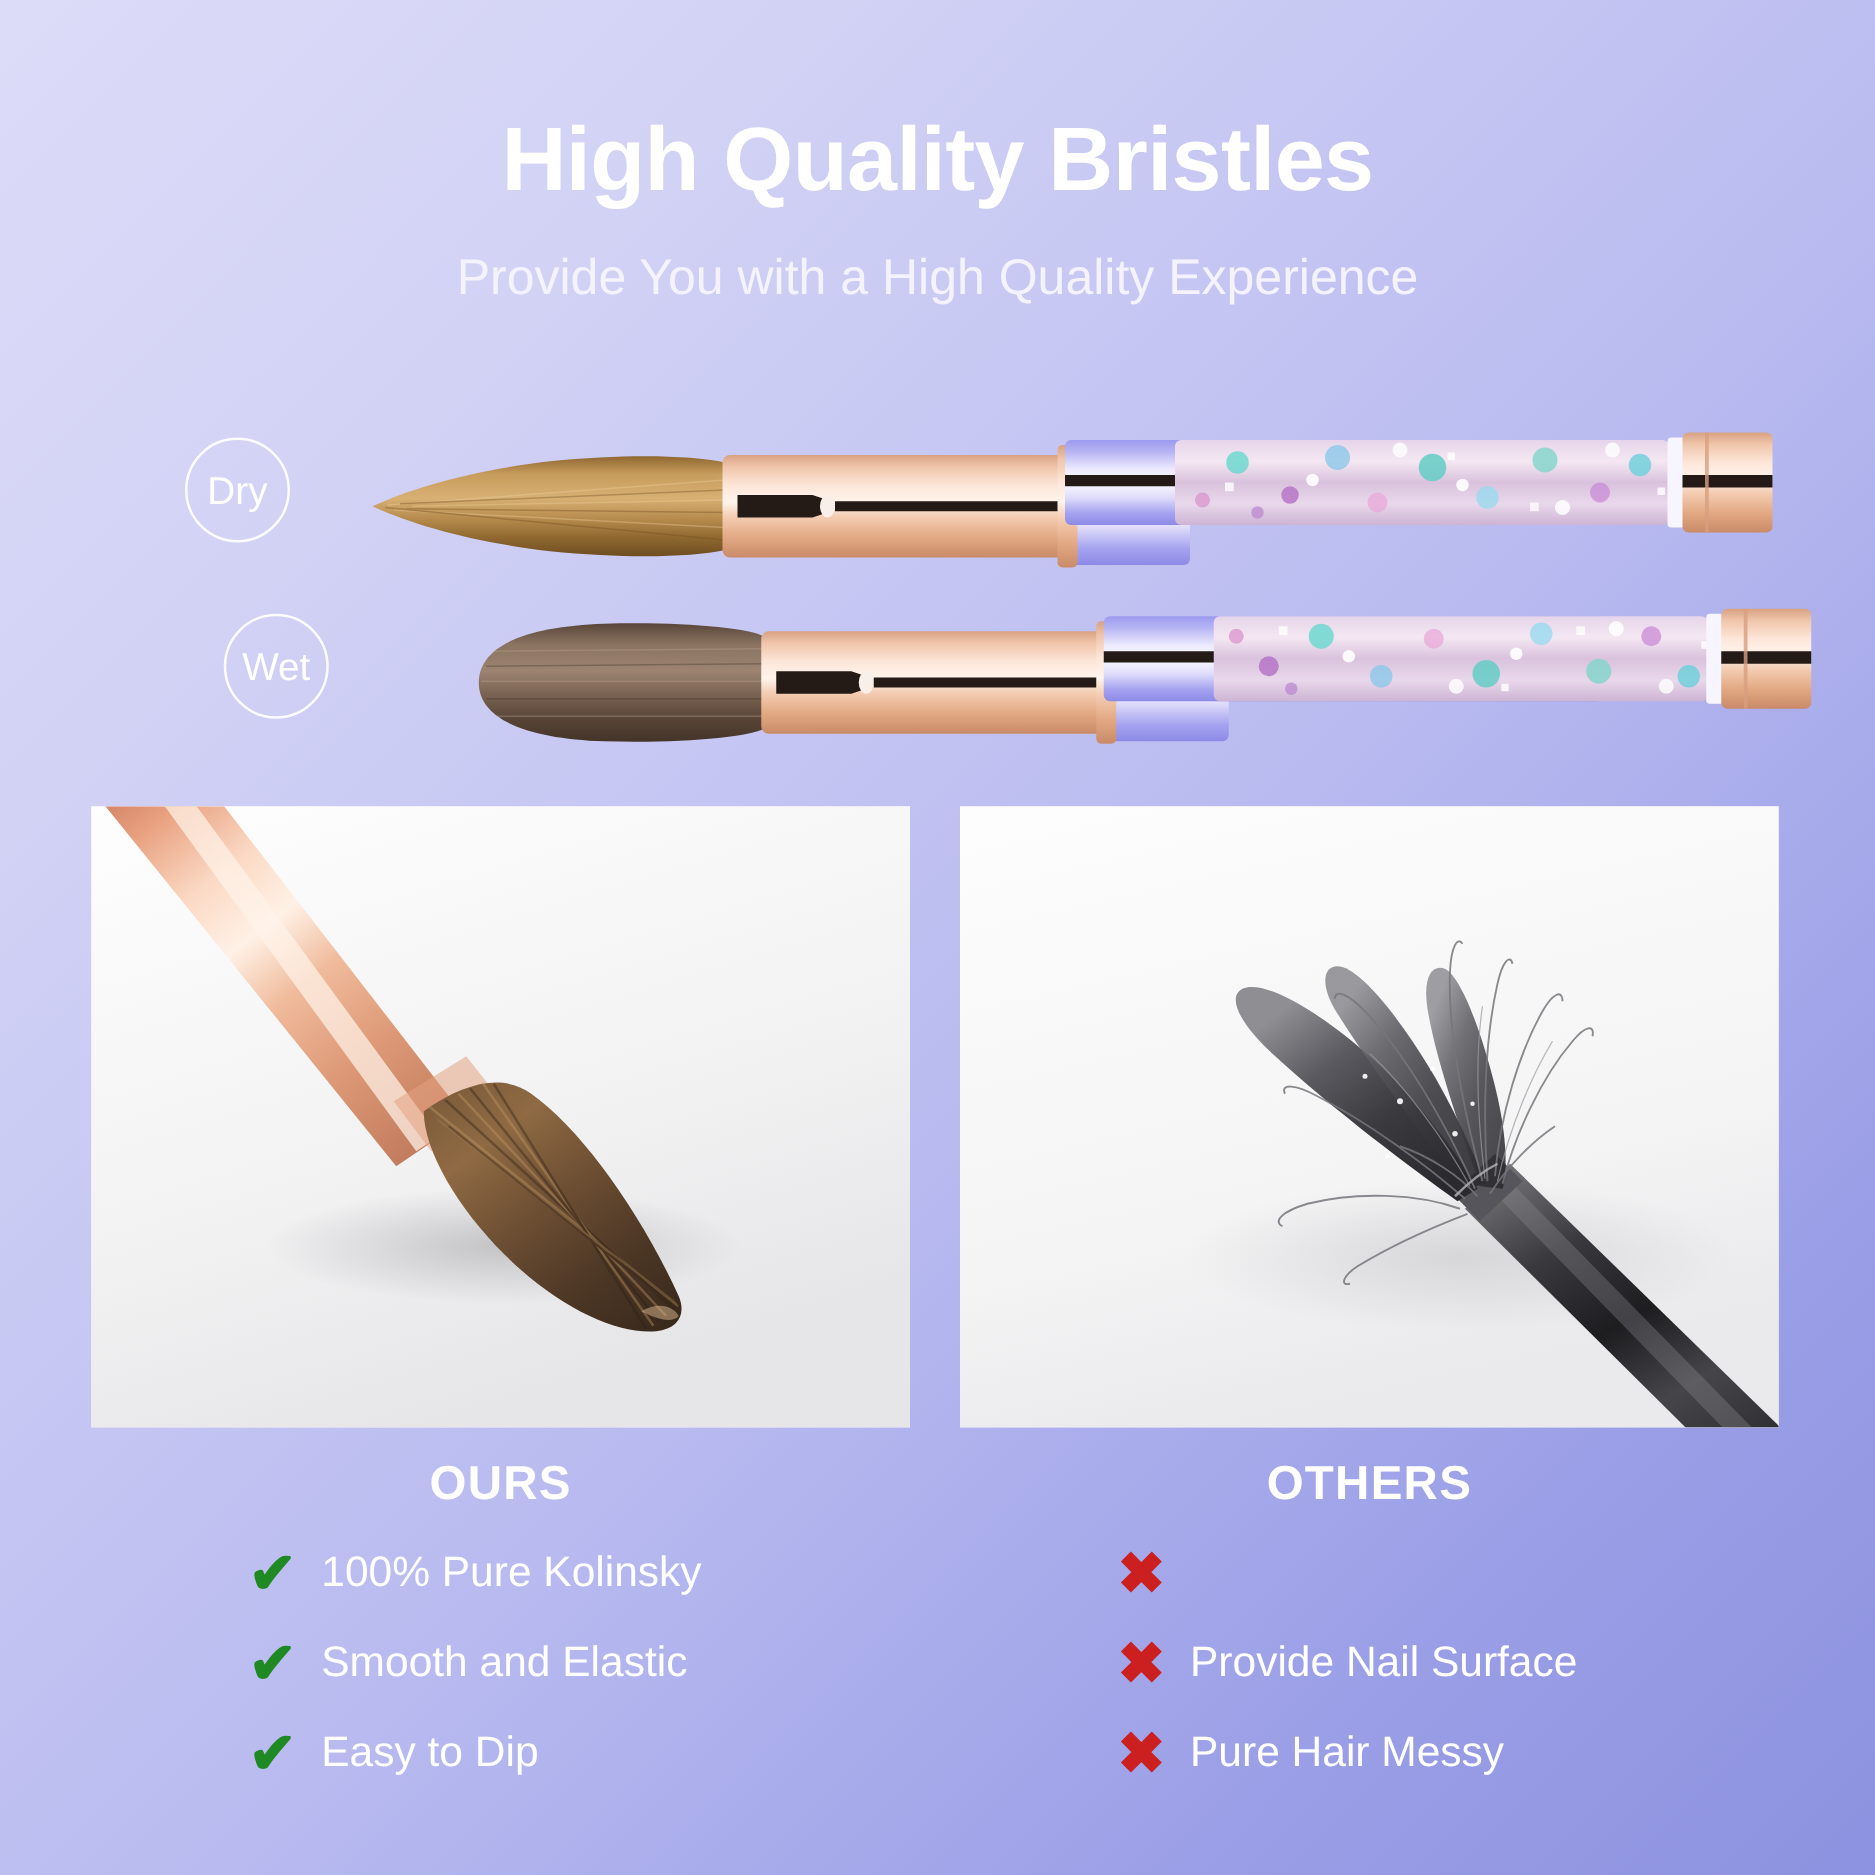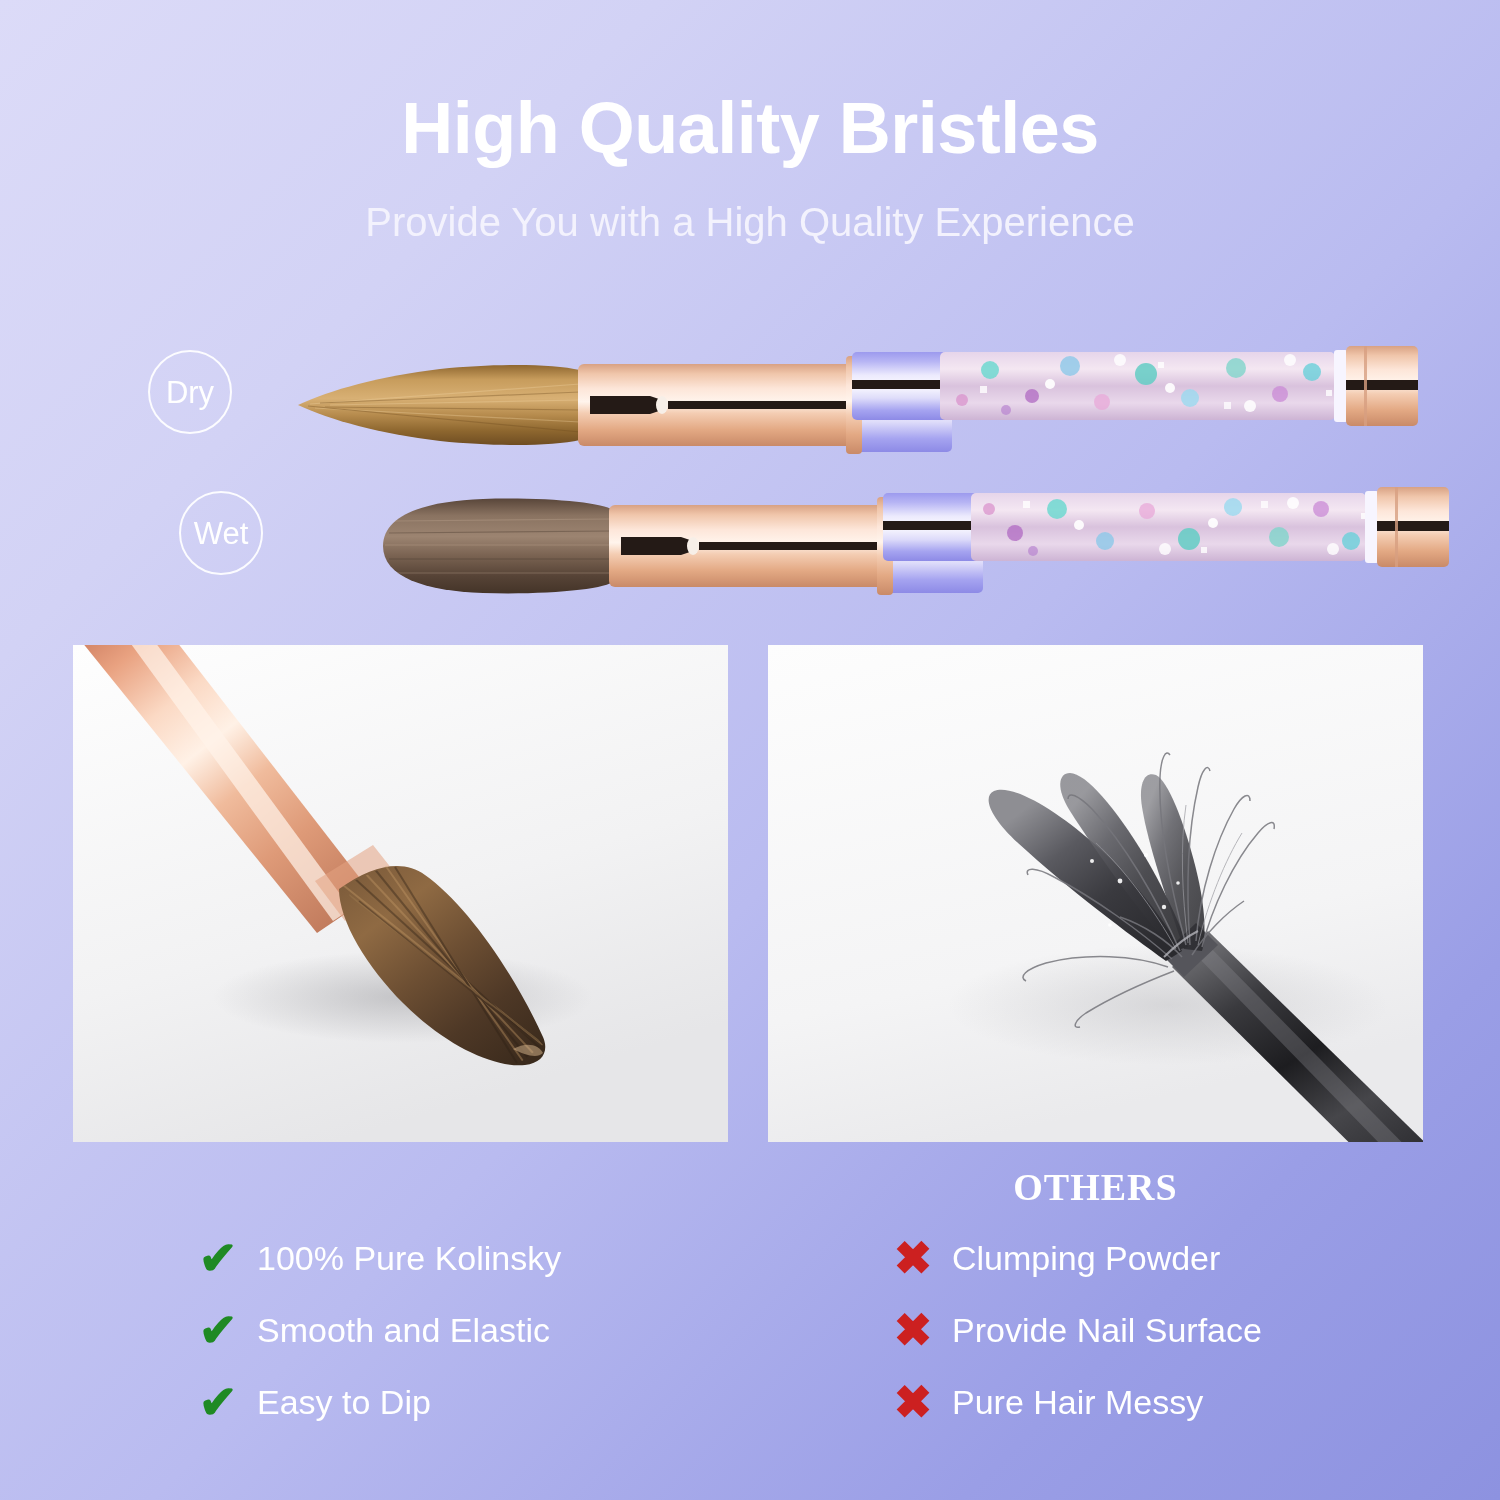--- a/index.html
+++ b/index.html
@@ -101,21 +101,21 @@
     top: 1168px;
     width: 655px;
     text-align: center;
     font-size: 38px;
     font-weight: 700;
     color: #ffffff;
     letter-spacing: 1px;
     line-height: 1;
   }
   #heading-ours   { left: 73px; }
-  #heading-others { left: 768px; font-family: Liberation Serif, serif; }
+  #heading-others { left: 768px; }
 
   .feature-list {
     position: absolute;
     top: 1222px;
     width: 655px;
     margin: 0;
     padding: 0;
     list-style: none;
   }
   #list-ours   { left: 73px; }
@@ -445,41 +445,41 @@
         <circle cx="352" cy="236" r="2.4"></circle>
         <circle cx="378" cy="210" r="2"></circle>
         <circle cx="396" cy="262" r="2.2"></circle>
         <circle cx="342" cy="280" r="1.8"></circle>
         <circle cx="410" cy="238" r="1.8"></circle>
         <circle cx="324" cy="216" r="2"></circle>
       </g>
     </svg>
   </div>
 
+  <div class="col-heading" id="heading-ours">OURS</div>
   <div class="col-heading" id="heading-others">OTHERS</div>
 
   <ul class="feature-list" id="list-ours">
     <li class="feature-item">
       <span class="mark check">✔</span>
       <span class="feature-text">100% Pure Kolinsky</span>
     </li>
     <li class="feature-item">
       <span class="mark check">✔</span>
       <span class="feature-text">Smooth and Elastic</span>
     </li>
     <li class="feature-item">
       <span class="mark check">✔</span>
       <span class="feature-text">Easy to Dip</span>
     </li>
   </ul>
 
   <ul class="feature-list" id="list-others">
     <li class="feature-item">
       <span class="mark cross">✖</span>
-      <span class="feature-text">Clumping Powder</span>
     </li>
     <li class="feature-item">
       <span class="mark cross">✖</span>
       <span class="feature-text">Provide Nail Surface</span>
     </li>
     <li class="feature-item">
       <span class="mark cross">✖</span>
       <span class="feature-text">Pure Hair Messy</span>
     </li>
   </ul>

